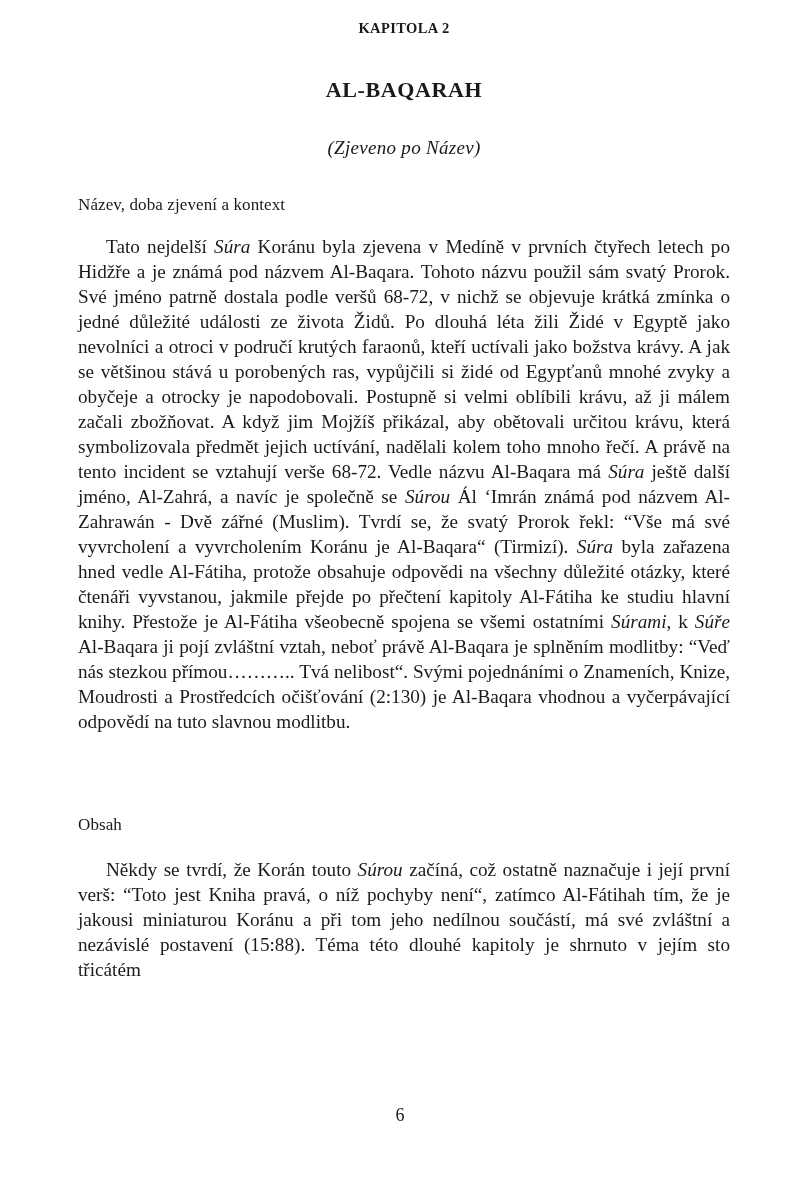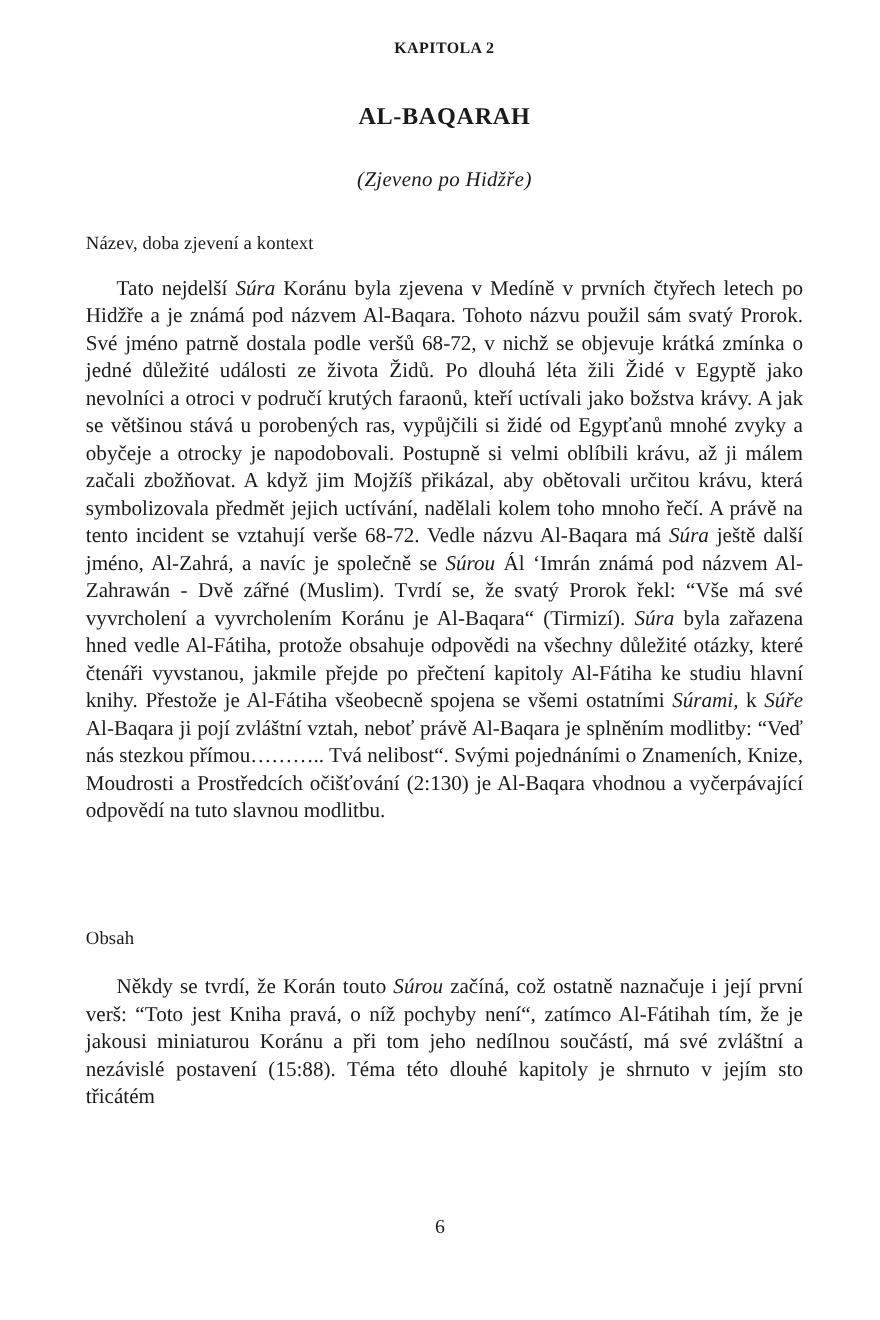--- a/index.html
+++ b/index.html
@@ -13,21 +13,21 @@
     height: 1200px;
     background: #ffffff;
     margin: 0 auto;
     overflow: hidden;
     font-family: "Liberation Serif", "DejaVu Serif", serif;
     color: #1a1a1a;
   }
   .content {
     position: absolute;
     left: 78px;
-    top: 16px;
+    top: 0;
     width: 652px;
   }
 
   .chapter-label {
     text-align: center;
     font-weight: bold;
     font-size: 14.5px;
     letter-spacing: 0.4px;
     margin-top: 20px;
   }
@@ -82,28 +82,28 @@
 </head>
 <body>
 
 <div class="page">
   <div class="content">
 
     <div class="chapter-label">KAPITOLA 2</div>
 
     <h1 class="chapter-title">AL-BAQARAH</h1>
 
-    <div class="chapter-subtitle">(Zjeveno po Hidžře)</div>
+    <div class="chapter-subtitle">(Zjeveno po Název)</div>
 
     <h2 class="section-heading">Název, doba zjevení a kontext</h2>
 
     <p class="body-paragraph">Tato nejdelší <i>Súra</i> Koránu byla zjevena v Medíně v prvních čtyřech letech po Hidžře a je známá pod názvem Al-Baqara. Tohoto názvu použil sám svatý Prorok. Své jméno patrně dostala podle veršů 68-72, v nichž se objevuje krátká zmínka o jedné důležité události ze života Židů. Po dlouhá léta žili Židé v Egyptě jako nevolníci a otroci v područí krutých faraonů, kteří uctívali jako božstva krávy. A jak se většinou stává u porobených ras, vypůjčili si židé od Egypťanů mnohé zvyky a obyčeje a otrocky je napodobovali. Postupně si velmi oblíbili krávu, až ji málem začali zbožňovat. A když jim Mojžíš přikázal, aby obětovali určitou krávu, která symbolizovala předmět jejich uctívání, nadělali kolem toho mnoho řečí. A právě na tento incident se vztahují verše 68-72. Vedle názvu Al-Baqara má <i>Súra</i> ještě další jméno, Al-Zahrá, a navíc je společně se <i>Súrou</i> Ál ‘Imrán známá pod názvem Al-Zahrawán - Dvě zářné (Muslim). Tvrdí se, že svatý Prorok řekl: “Vše má své vyvrcholení a vyvrcholením Koránu je Al-Baqara“ (Tirmizí). <i>Súra</i> byla zařazena hned vedle Al-Fátiha, protože obsahuje odpovědi na všechny důležité otázky, které čtenáři vyvstanou, jakmile přejde po přečtení kapitoly Al-Fátiha ke studiu hlavní knihy. Přestože je Al-Fátiha všeobecně spojena se všemi ostatními <i>Súrami</i>, k <i>Súře</i> Al-Baqara ji pojí zvláštní vztah, neboť právě Al-Baqara je splněním modlitby: “Veď nás stezkou přímou……….. Tvá nelibost“. Svými pojednáními o Znameních, Knize, Moudrosti a Prostředcích očišťování (2:130) je Al-Baqara vhodnou a vyčerpávající odpovědí na tuto slavnou modlitbu.</p>
 
     <div class="spacer-block"></div>
 
-    <h2 class="section-heading" style="margin-top:12px;">Obsah</h2>
+    <h2 class="section-heading" style="margin-top:0;">Obsah</h2>
 
     <p class="body-paragraph second">Někdy se tvrdí, že Korán touto <i>Súrou</i> začíná, což ostatně naznačuje i její první verš: “Toto jest Kniha pravá, o níž pochyby není“, zatímco Al-Fátihah tím, že je jakousi miniaturou Koránu a při tom jeho nedílnou součástí, má své zvláštní a nezávislé postavení (15:88). Téma této dlouhé kapitoly je shrnuto v jejím sto třicátém</p>
 
   </div>
 
   <div class="page-number">6</div>
 </div>
 
 </body></html>

